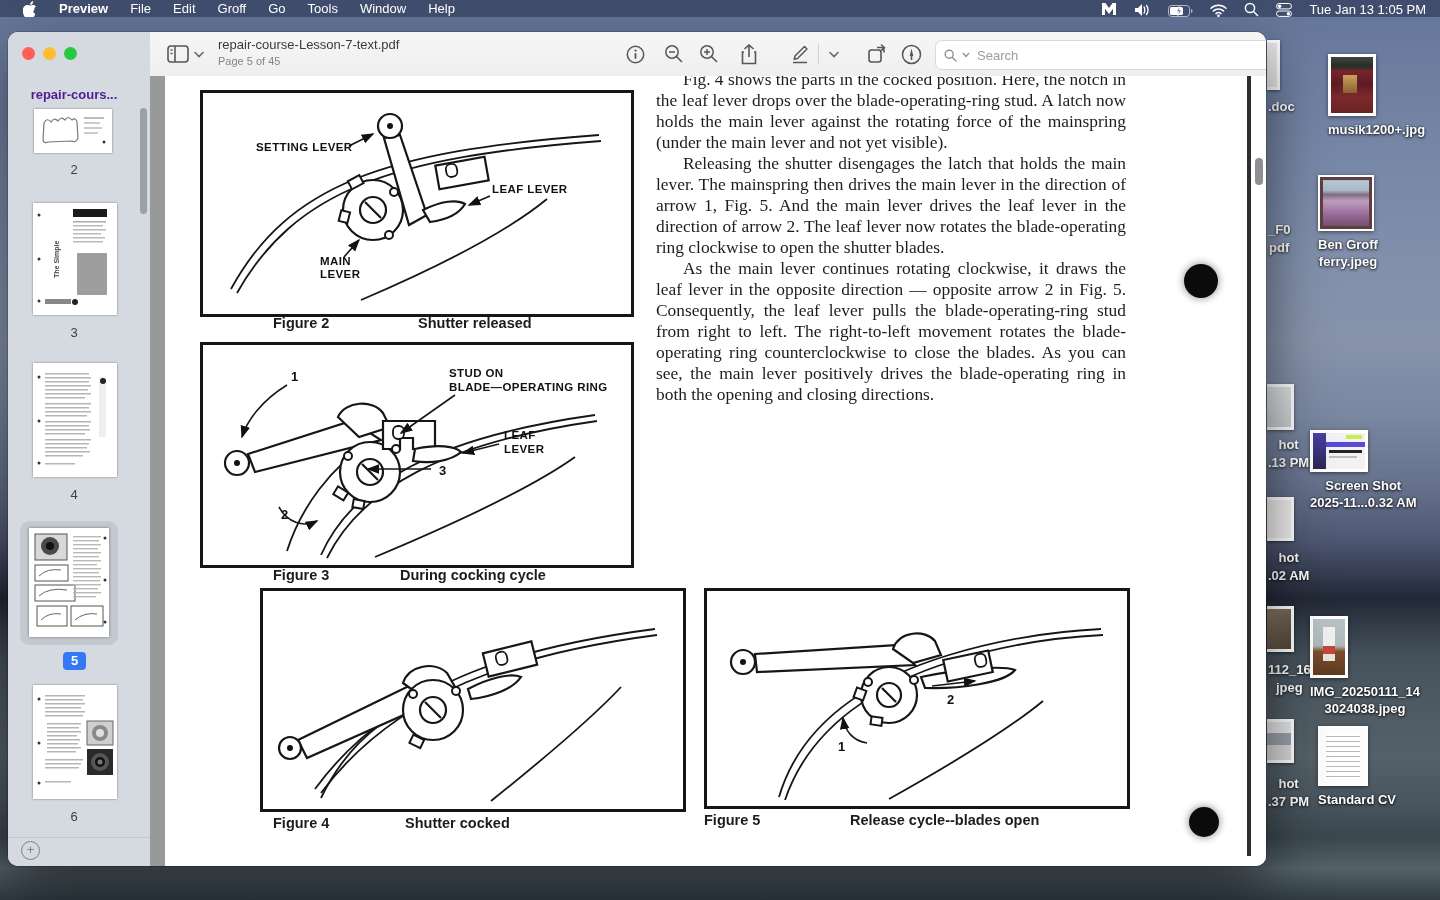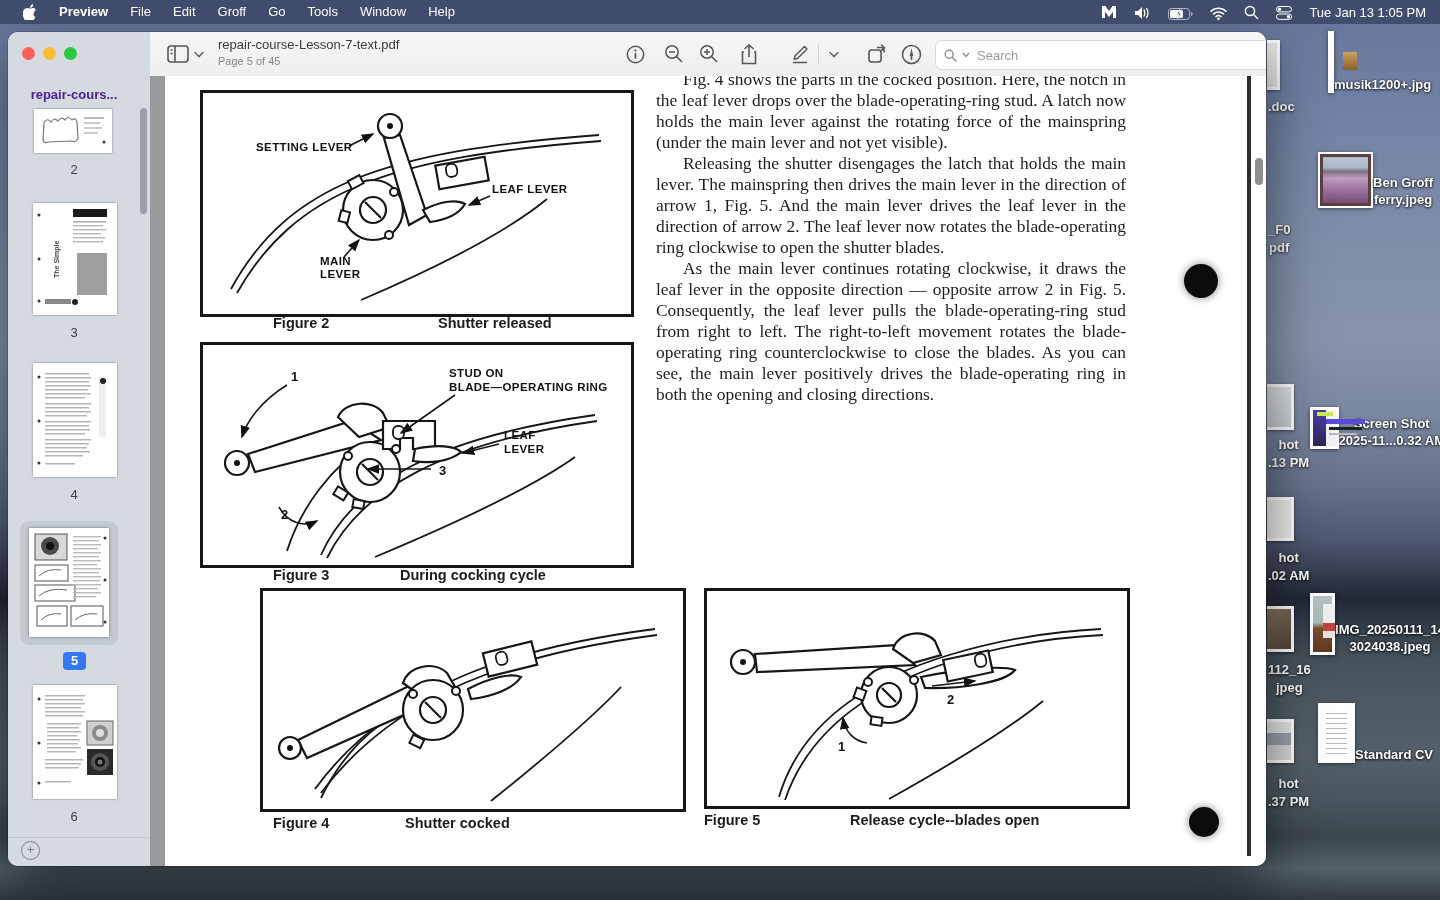--- a/index.html
+++ b/index.html
@@ -6,31 +6,31 @@
   body{width:1440px;height:900px;overflow:hidden;position:relative;
        font-family:"Liberation Sans",sans-serif;-webkit-font-smoothing:antialiased;}
   
   .desktop{position:absolute;inset:0;
     background:linear-gradient(180deg,
       #64759a 0%,#6b7ca0 6%,#7787a6 18%,#8290ab 30%,#8893ab 38%,
       #7a87a1 46%,#66718c 54%,#4f5872 60%,#333b4e 64%,#222835 66.5%,
       #333d49 69.5%,#45515b 73%,#4e5a63 78%,#55616a 84%,#4a565f 89%,
       #3b474f 93%,#55626a 96.5%,#2f3a42 100%);}
   
-  .menubar{position:absolute;left:0;top:0;width:1440px;height:24px;
+  .menubar{position:absolute;left:0;top:0;width:1440px;height:17px;
     background:rgba(56,68,99,0.82);display:flex;align-items:center;
     color:#fff;font-size:13px;z-index:50;}
   .mb-left{display:flex;align-items:center;gap:0;padding-left:12px;}
   .mb-item{padding:0 11px;line-height:24px;}
   .mb-app{font-weight:bold;}
   .mb-right{margin-left:auto;display:flex;align-items:flex-end;gap:17px;padding-right:14px;}
   .mb-time{font-size:13px;white-space:nowrap;}
   .mbicon{display:inline-flex;align-items:center;}
   
-  .dicon{position:absolute;display:flex;flex-direction:row;align-items:flex-end;z-index:5;}
+  .dicon{position:absolute;display:flex;flex-direction:column;align-items:flex-start;z-index:5;margin-top:23px;}
   .dthumb{border:3px solid #fff;box-shadow:0 1px 4px rgba(0,0,0,.5);background:#ddd;}
   .dlabel{margin-top:5px;color:#fff;font-size:13px;font-weight:bold;text-align:center;
     line-height:17px;text-shadow:0 1px 3px rgba(0,0,0,.85),0 0 2px rgba(0,0,0,.6);white-space:nowrap;}
   .plabel{position:absolute;color:#fff;font-size:13px;font-weight:bold;line-height:18px;
     text-shadow:0 1px 3px rgba(0,0,0,.85);z-index:4;white-space:nowrap;text-align:center;}
   .psliver{position:absolute;border:3px solid #fff;border-left:none;
     box-shadow:0 1px 3px rgba(0,0,0,.5);z-index:4;}
   
   .window{position:absolute;left:8px;top:32px;width:1258px;height:834px;
     border-radius:10px;overflow:hidden;z-index:20;
@@ -474,21 +474,21 @@
           <line class="ln" stroke-width="1.6" x1="287" y1="103" x2="266" y2="112" marker-end="url(#ah2)"></line>
           <line class="ln" stroke-width="1.6" x1="141" y1="164" x2="156" y2="147" marker-end="url(#ah2)"></line>
           <text class="figlbl" x="53" y="58">SETTING LEVER</text>
           <text class="figlbl" x="289" y="100">LEAF LEVER</text>
           <text class="figlbl" x="117" y="172">MAIN</text>
           <text class="figlbl" x="117" y="185">LEVER</text>
         </svg>
       </div>
       <div class="figcap" style="left:50px;top:239px;width:428px;">
         <span class="fc-name" style="left:73px;">Figure 2</span>
-        <span class="fc-title" style="left:218px;margin-left:20px;">Shutter released</span>
+        <span class="fc-title" style="left:218px;">Shutter released</span>
       </div>
 
       <div class="figbox" style="left:50px;top:266px;width:428px;height:220px;">
         <svg width="422" height="214" viewBox="0 0 422 214">
           <defs>
               <marker id="ah3" markerWidth="9" markerHeight="8" refX="7" refY="3" orient="auto">
                 <path d="M0,0 L8,3 L0,6 Z" fill="#111"></path>
               </marker>
             </defs>
           <path class="ln" stroke-width="1.8" d="M118,210 C150,138 235,92 392,70"></path>

